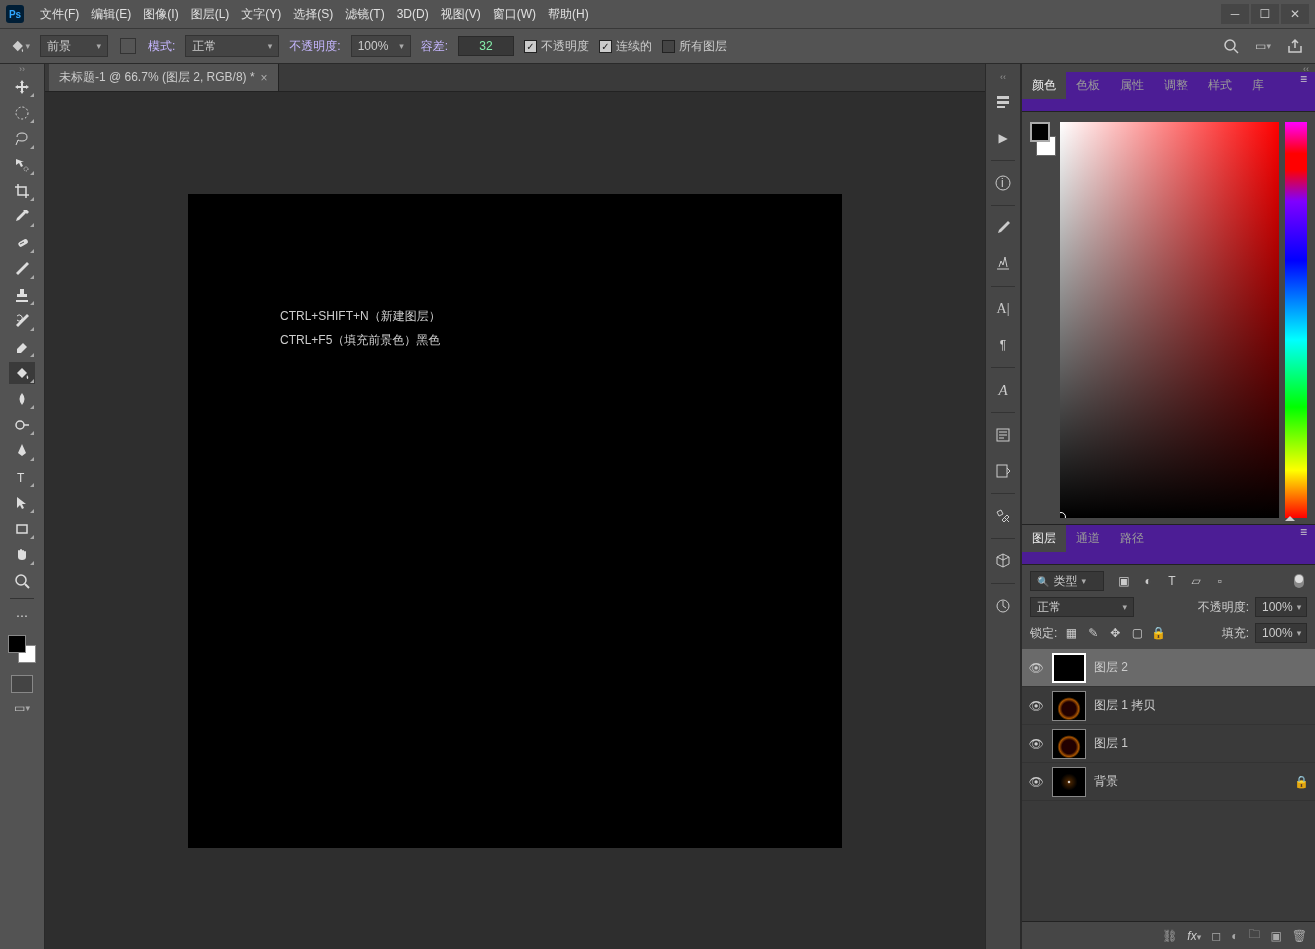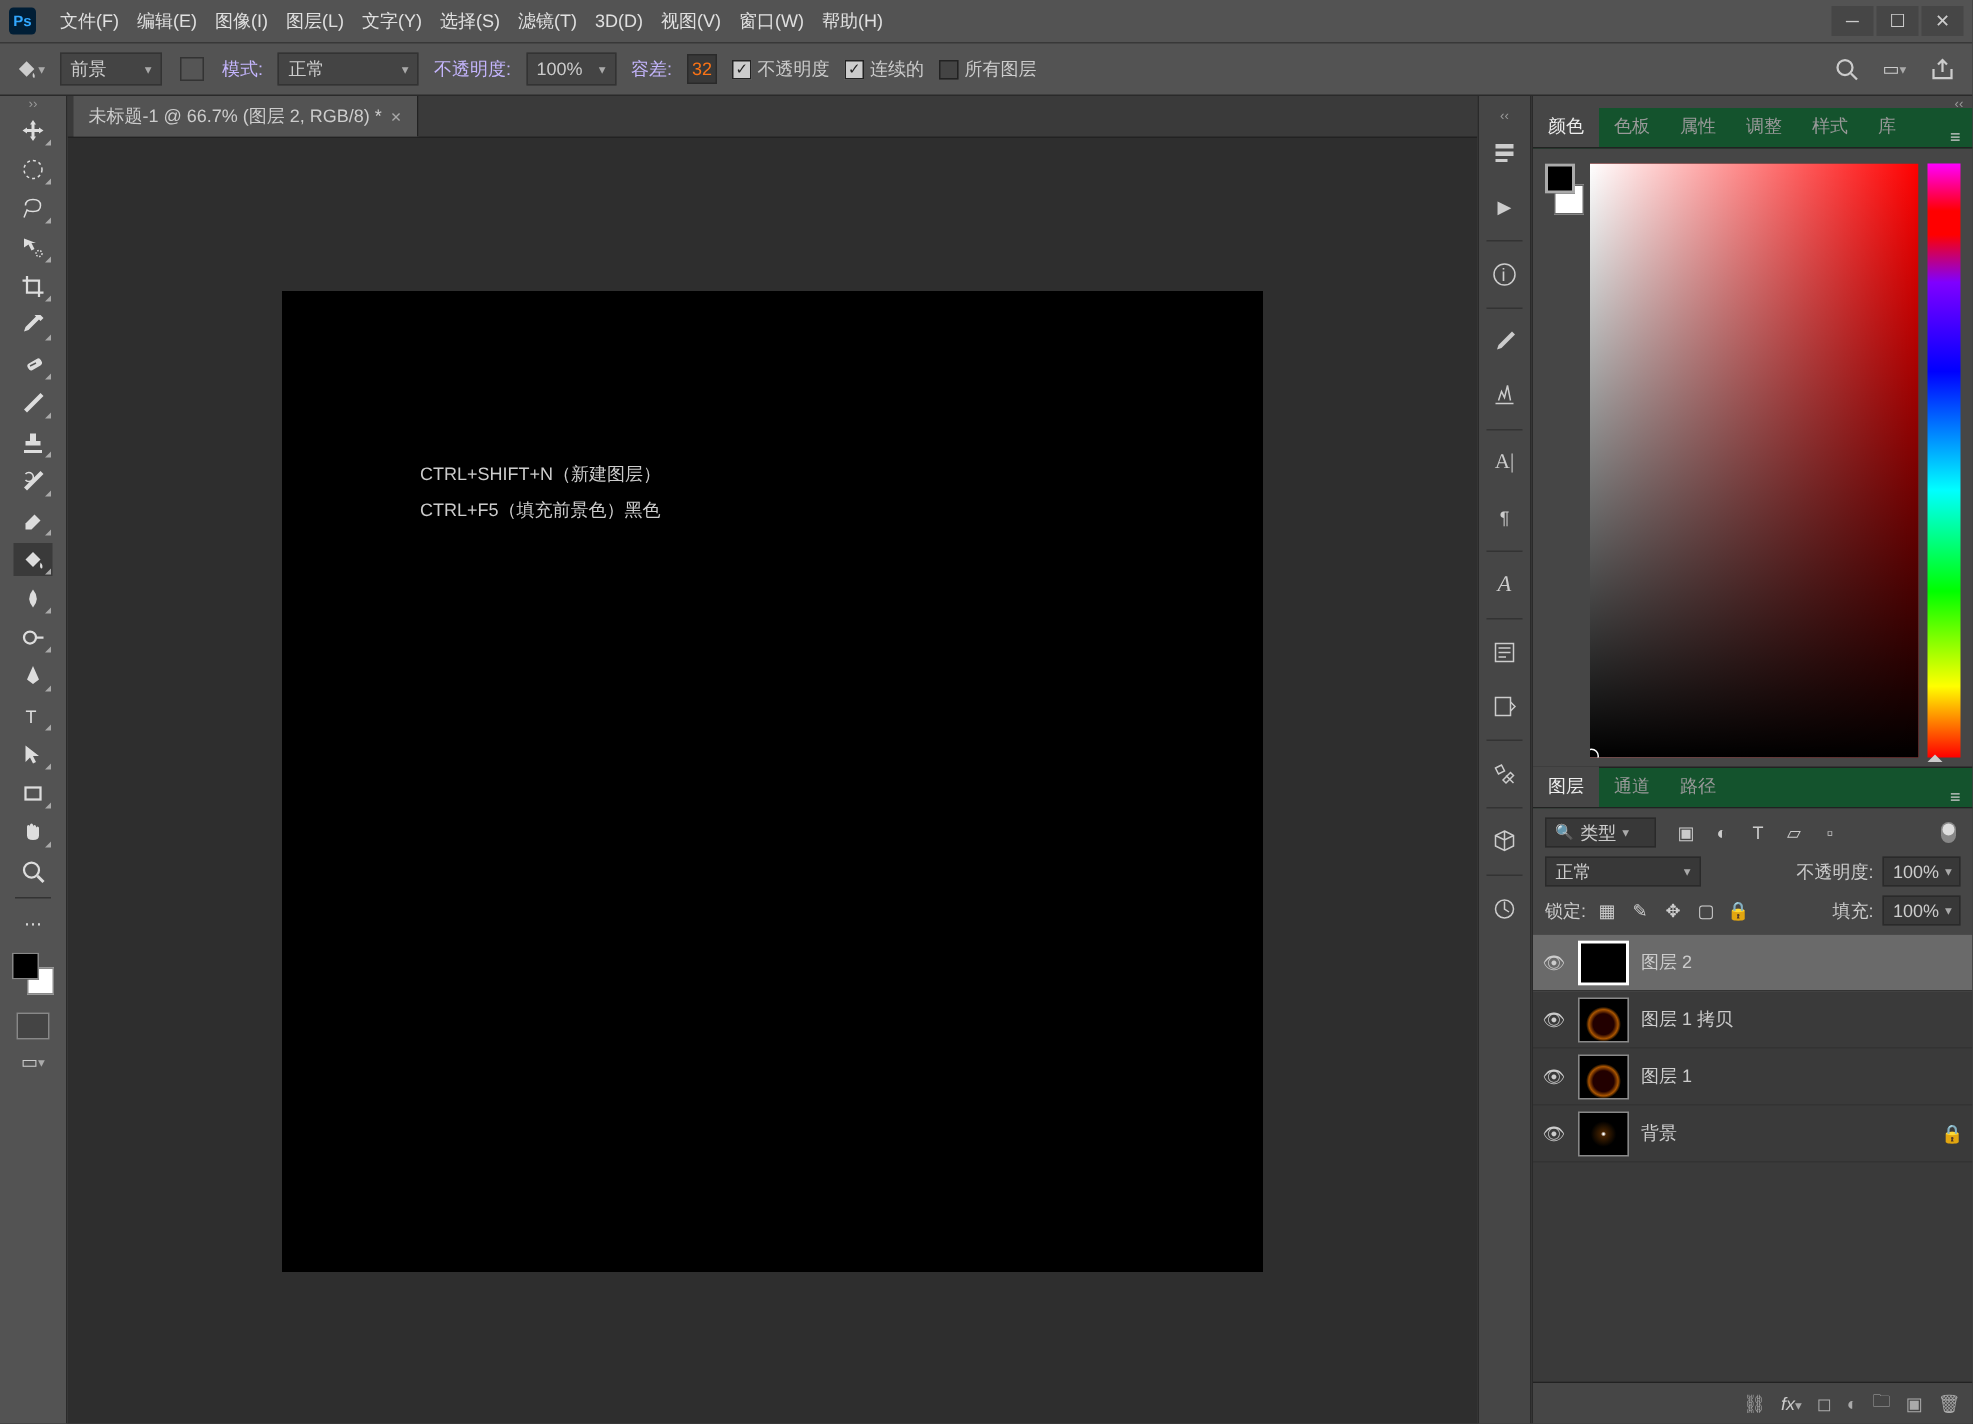--- a/index.html
+++ b/index.html
@@ -5,21 +5,21 @@
 *{margin:0;padding:0;box-sizing:border-box;font-family:"Microsoft YaHei",sans-serif;font-size:12px;color:#ccc;user-select:none}
 body{background:#535353;width:1315px;height:949px;overflow:hidden;position:relative}
 .titlebar{height:28px;background:#535353;display:flex;align-items:center;padding:0 6px}
 .ps-logo{width:18px;height:18px;background:#001e36;border-radius:3px;display:flex;align-items:center;justify-content:center;color:#31a8ff;font-weight:bold;font-size:10px;margin-right:10px}
 .menu-item{padding:4px 6px;cursor:pointer;color:#e0e0e0}
 .window-controls{margin-left:auto;display:flex;gap:2px}
 .win-btn{width:28px;height:20px;display:flex;align-items:center;justify-content:center;color:#ccc;cursor:pointer;background:#464646}
 .optionsbar{height:36px;background:#535353;border-top:1px solid #383838;border-bottom:1px solid #2a2a2a;display:flex;align-items:center;padding:0 10px;gap:10px}
 .opt-sel{background:#444;border:1px solid #333;padding:2px 6px;min-width:60px;display:flex;align-items:center;justify-content:space-between;height:22px}
 .opt-label{color:#c4b5fd}
-.opt-input{background:#383838;border:1px solid #2a2a2a;width:20px;height:20px;color:#f97316;text-align:center}
+.opt-input{background:#383838;border:1px solid #2a2a2a;width:56px;height:20px;color:#86efac;text-align:center}
 .chk{display:flex;align-items:center;gap:4px}
 .chk-box{width:13px;height:13px;background:#ccc;border:1px solid #222;display:flex;align-items:center;justify-content:center;color:#222;font-size:10px}
 .chk-box.empty{background:#444}
 .right-opts{margin-left:auto;display:flex;gap:12px;align-items:center}
 .icon-btn{width:20px;height:20px;display:flex;align-items:center;justify-content:center;cursor:pointer}
 
 .main{display:flex;height:calc(949px - 28px - 36px);position:relative}
 .toolbar{width:45px;background:#535353;border-right:1px solid #2a2a2a;display:flex;flex-direction:column;align-items:center;padding-top:2px;position:relative}
 .toolbar .expand{position:absolute;top:0;left:0;right:0;height:10px;background:#535353;color:#999;font-size:9px;text-align:center;cursor:pointer}
 .tool{width:26px;height:22px;margin:2px 0;display:flex;align-items:center;justify-content:center;cursor:pointer;position:relative;color:#ddd}
@@ -39,21 +39,21 @@
 .canvas{width:654px;height:654px;background:#000;position:relative}
 .canvas-text{position:absolute;top:110px;left:92px;font-family:SimSun,serif;font-size:17px;line-height:24px;color:#fff}
 .statusbar{height:24px;background:#535353;border-top:1px solid #383838;display:flex;align-items:center;padding:0 8px;gap:20px;color:#ccc}
 
 .mid-panel{width:36px;background:#464646;border-left:1px solid #2a2a2a;border-right:1px solid #2a2a2a;display:flex;flex-direction:column;align-items:center;padding-top:8px;gap:0}
 .mid-panel .collapse{width:100%;height:8px;color:#999;font-size:9px;text-align:center;cursor:pointer;margin-bottom:4px}
 .mid-icon{width:28px;height:28px;display:flex;align-items:center;justify-content:center;cursor:pointer;color:#ccc;margin:4px 0}
 .mid-sep{width:24px;height:1px;background:#333;margin:4px 0}
 
 .right-panels{width:294px;background:#464646;display:flex;flex-direction:column;border-left:1px solid #2a2a2a}
-.panel-tabs{height:27px;background:#14532d;display:flex;align-items:flex-end;border-bottom:1px solid #222}
+.panel-tabs{height:40px;background:#4c1d95;display:flex;align-items:flex-start;border-bottom:1px solid #222}
 .ptab{padding:5px 10px;cursor:pointer;color:#999}
 .ptab.active{background:#464646;color:#eee}
 .ptab-menu{margin-left:auto;padding:0 8px;cursor:pointer}
 
 .color-panel{height:412px;display:flex;padding:10px 8px 6px 8px;gap:6px;position:relative}
 .color-swatches{display:flex;flex-direction:column;width:24px}
 .cp-fg{width:20px;height:20px;background:#000;border:2px solid #aaa;margin-bottom:-6px;z-index:2;position:relative}
 .cp-bg{width:20px;height:20px;background:#fff;border:1px solid #666;margin-left:6px}
 .color-field{flex:1;position:relative;overflow:hidden}
 .cf-base{position:absolute;inset:0;background:red}

